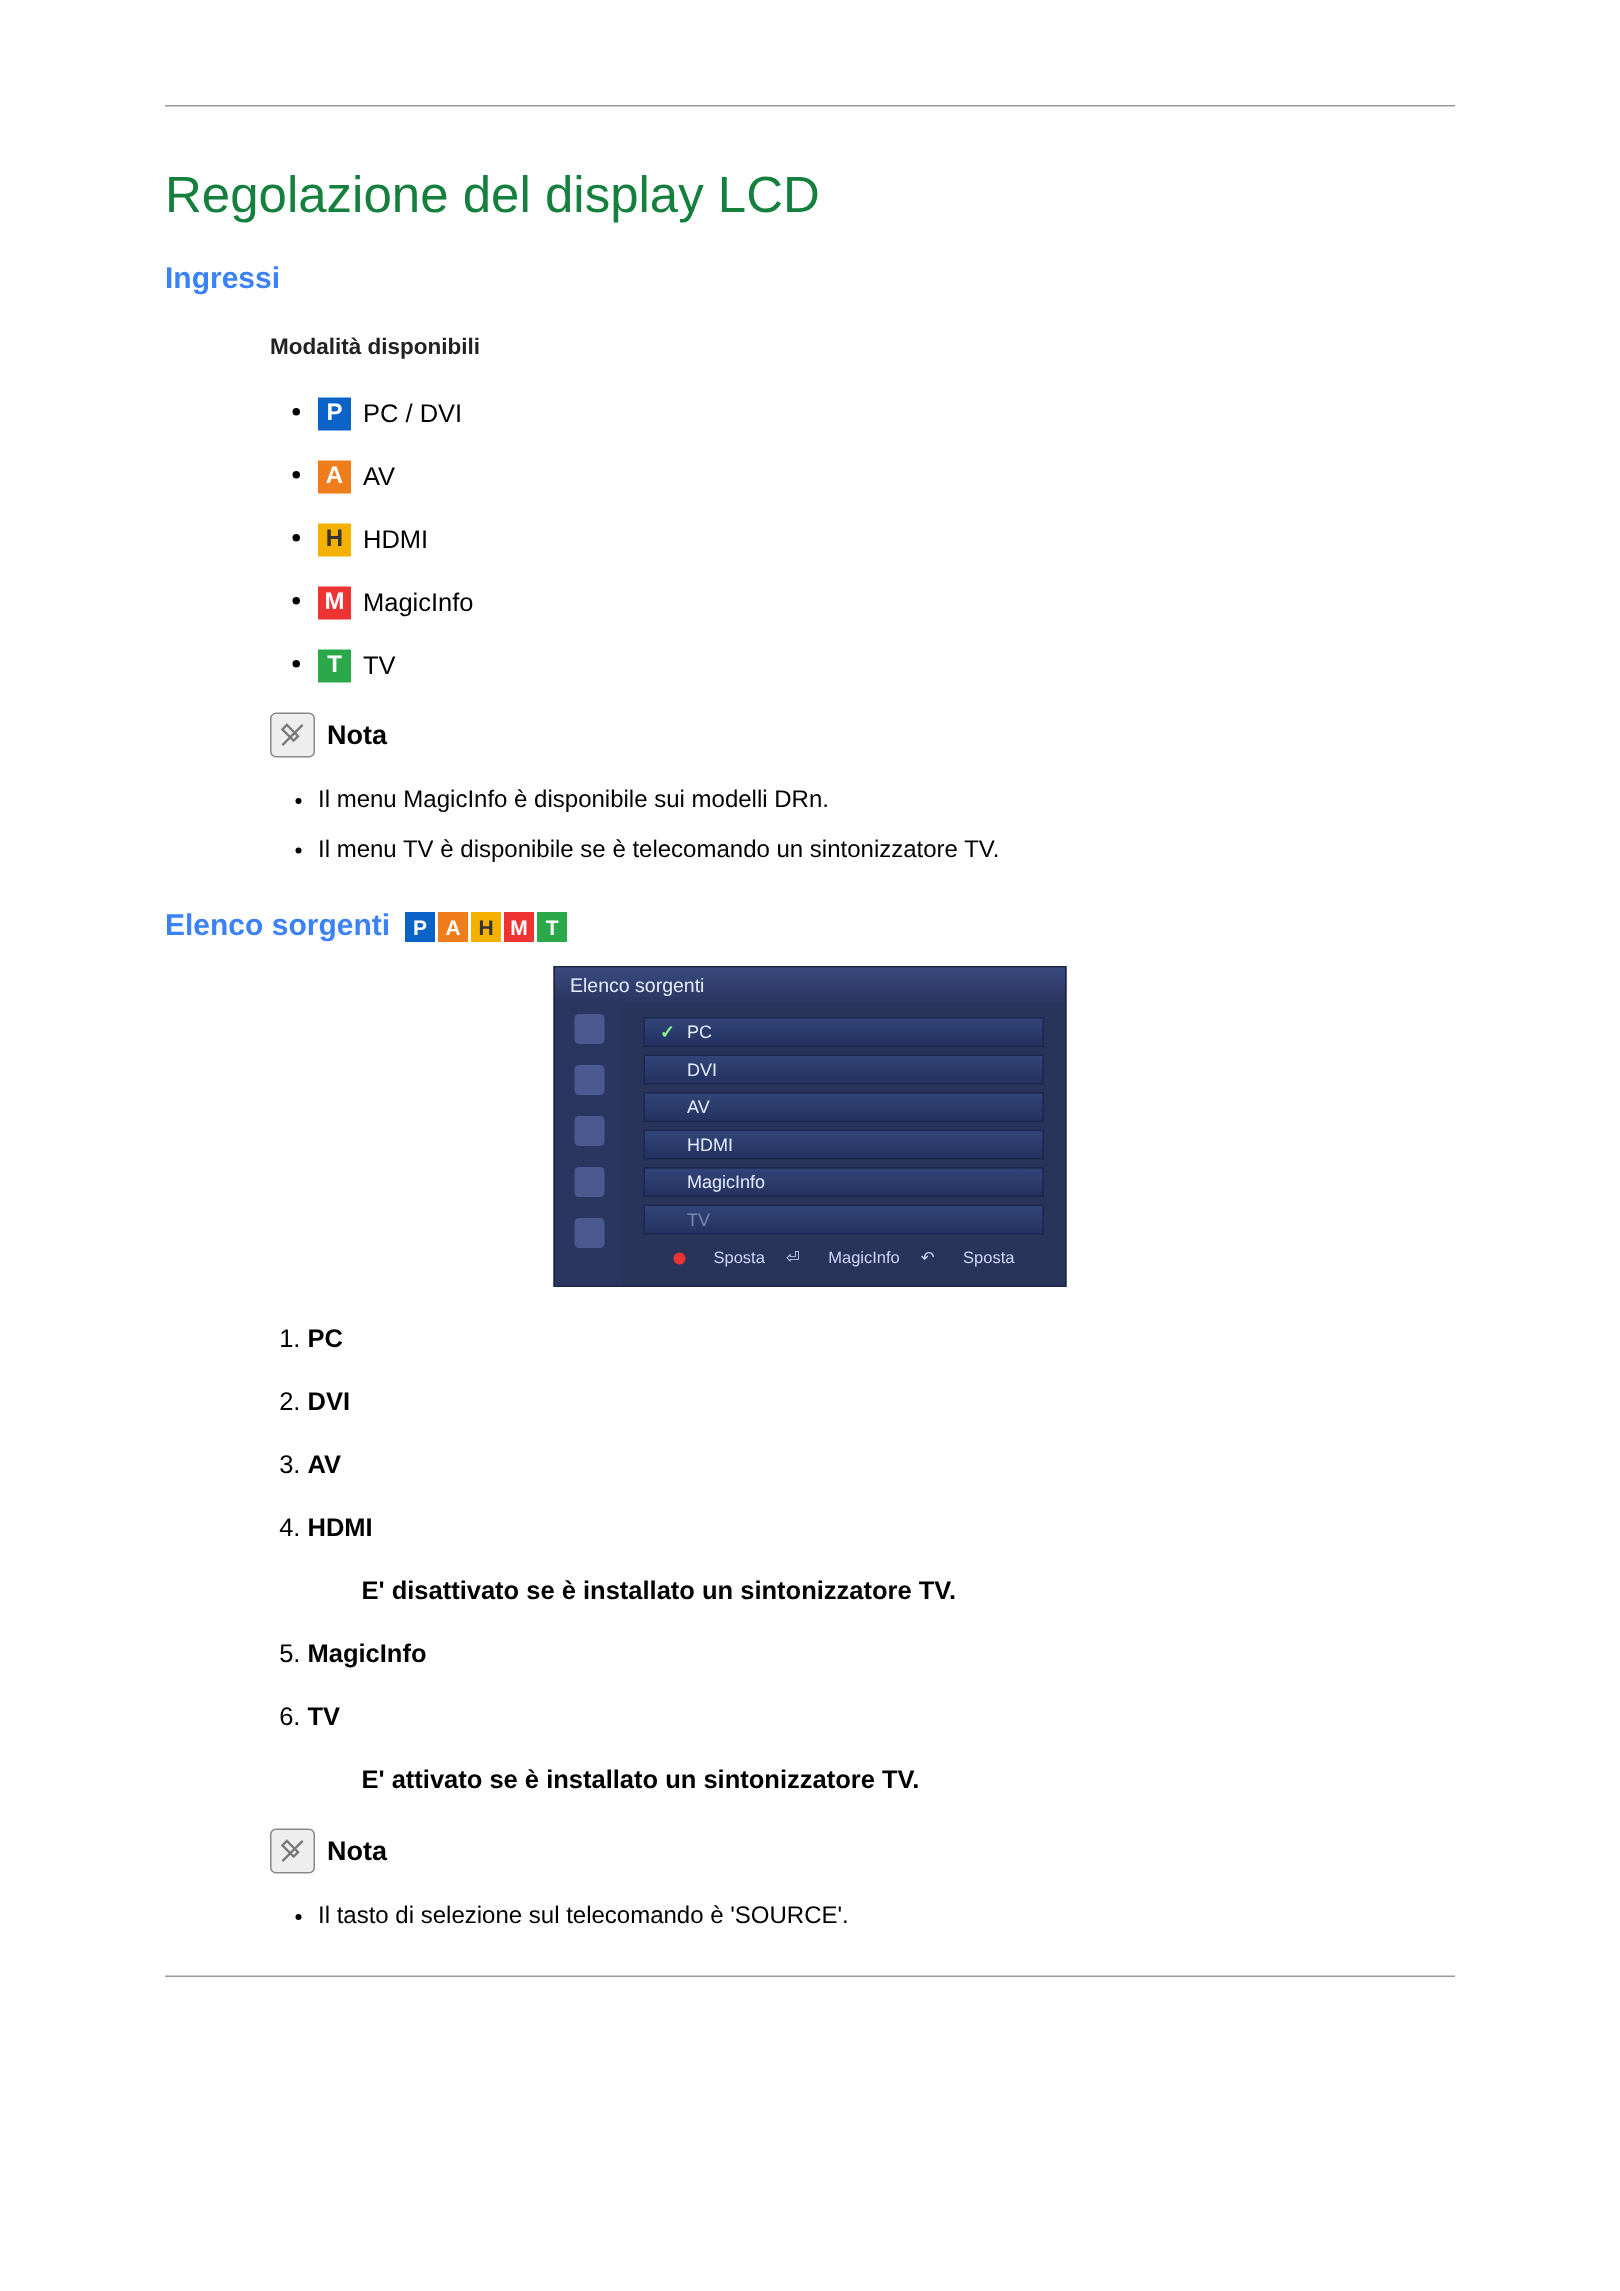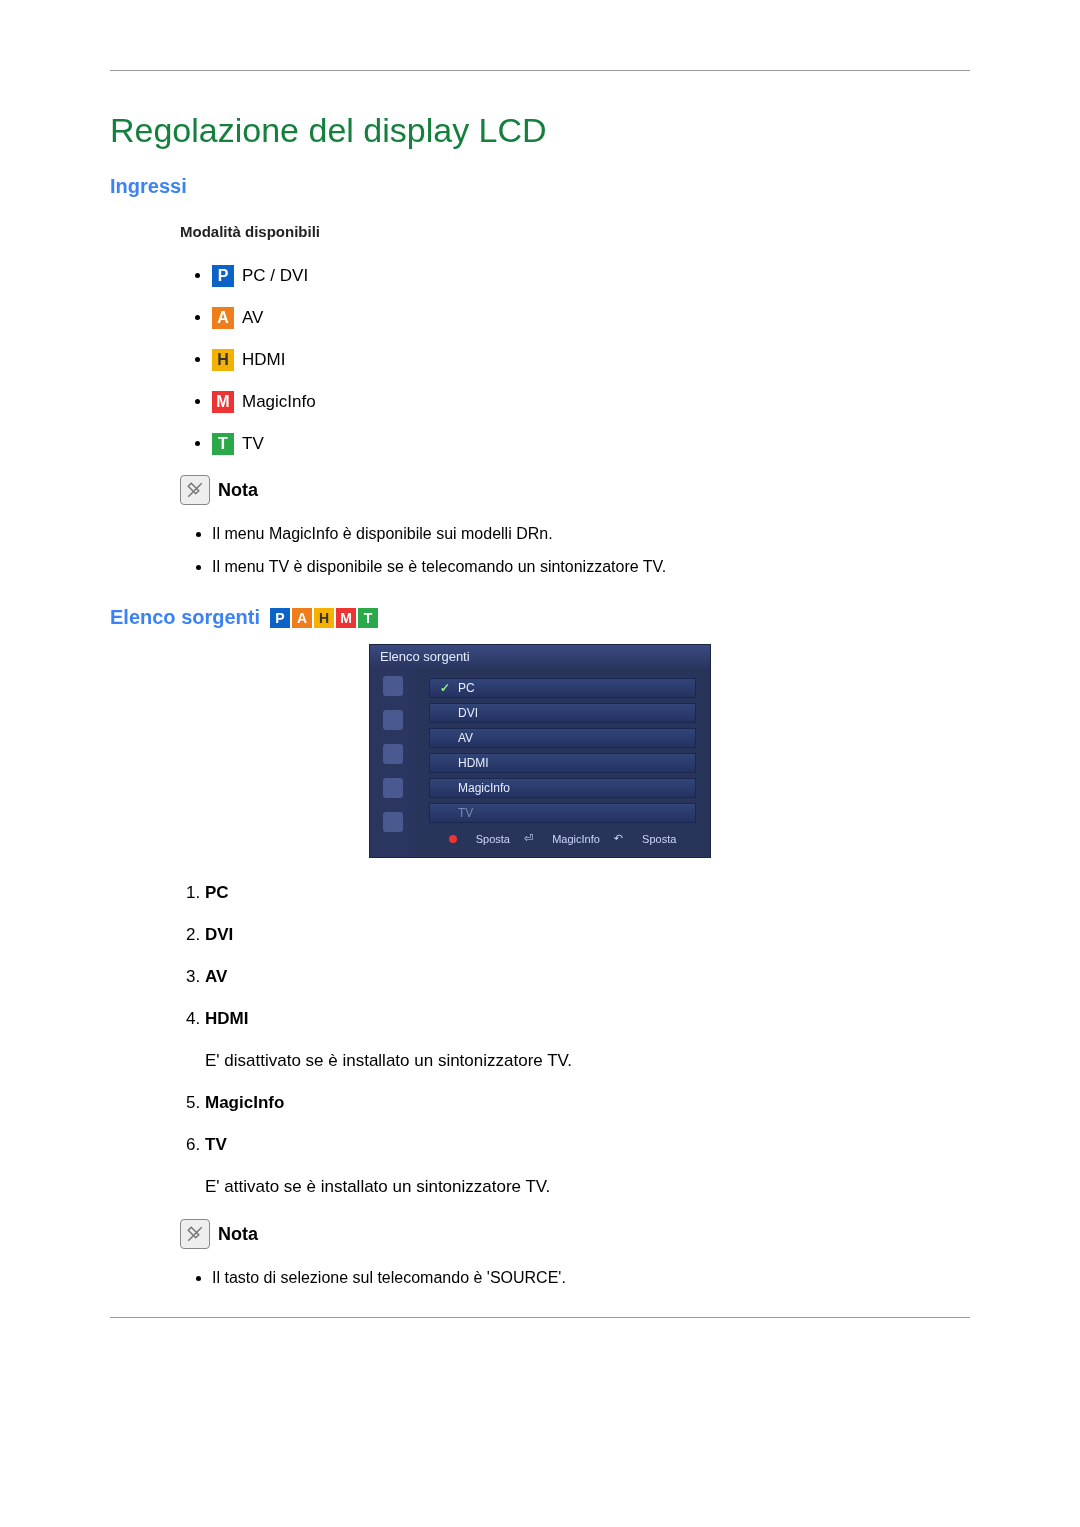--- a/index.html
+++ b/index.html
@@ -196,23 +196,24 @@
   ol.num {
     padding-left: 25px;
     margin: 0 0 20px 0;
   }
   ol.num li {
     font-size: 17px;
     margin-bottom: 22px;
   }
   ol.num li .item-label { font-weight: 700; }
   ol.num li .item-note {
-    font-weight: 400;
+    font-weight: 700;
     display: block;
     margin-top: 22px;
+    margin-left: 36px;
   }
   b { font-weight: 700; }
 </style>
 </head>
 <body>
 
 <div class="page">
   <hr class="rule">
 
   <h1>Regolazione del display LCD</h1>

